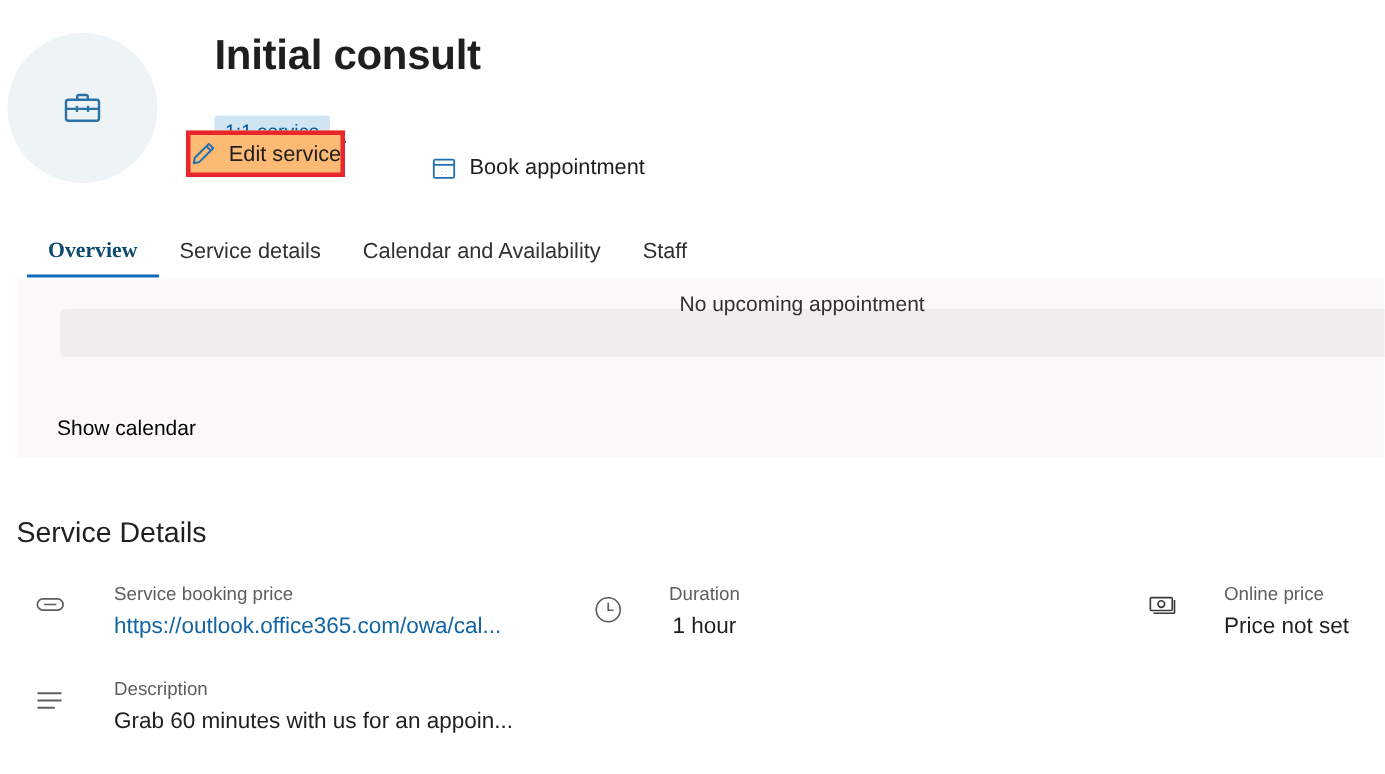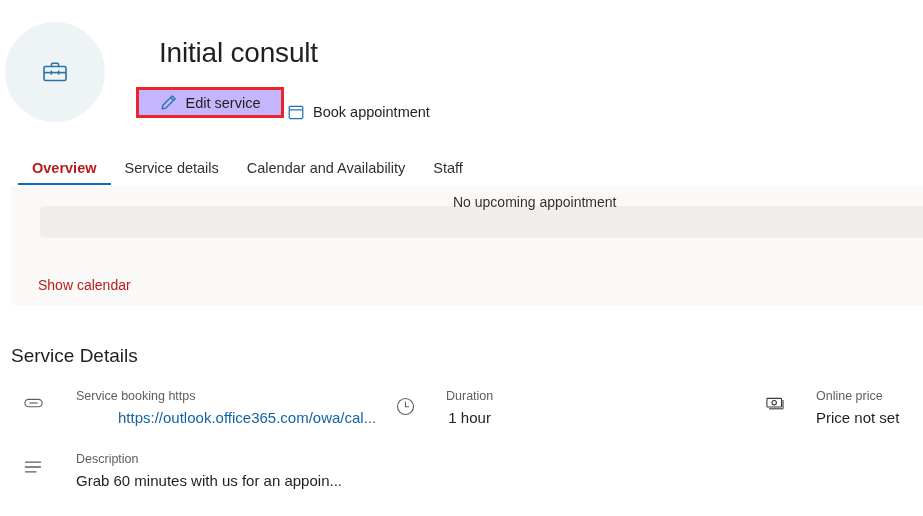--- a/index.html
+++ b/index.html
@@ -39,25 +39,25 @@
     justify-content: center;
   }
   .avatar svg { display: block; }
 
   .header-text {
     padding-left: 33px;
     padding-top: 2px;
   }
   .page-title {
     font-size: 28px;
-    font-weight: 400;
+    font-weight: 700;
     line-height: 34px;
     color: #201f1e;
     letter-spacing: -0.2px;
-    margin: 16px;
+    margin: 0;
   }
 
   .meta-row {
     display: flex;
     align-items: center;
     margin-top: 24px;
     height: 20px;
   }
   .badge {
     background: #cfe6f2;
@@ -99,30 +99,30 @@
     height: 28px;
     white-space: nowrap;
   }
   .cmd-btn .ic {
     margin-right: 9px;
     display: flex;
     align-items: center;
   }
   .edit-service-wrap {
     position: absolute;
-    left: 136px;
+    left: 124px;
     top: 87px;
-    width: 148px;
+    width: 106px;
     height: 31px;
     border: 3px solid #e8262b;
     box-sizing: border-box;
     display: flex;
     align-items: center;
     justify-content: center;
-    background: #c4b5fd;
+    background: #fdba74;
   }
   .book-appt {
     position: absolute;
     left: 288px;
     top: 92px;
     align-items: flex-end;
   }
 
   
   .tabs {
@@ -139,21 +139,22 @@
   .tab {
     font-size: 14.5px;
     color: #323130;
     padding: 0 14px 9px 14px;
     cursor: pointer;
     position: relative;
     white-space: nowrap;
   }
   .tab.active {
     font-weight: bold;
-    color: #b91c1c;
+    color: #0c4a6e;
+    font-family: Liberation Serif, serif;
   }
   .tab.active::after {
     content: "";
     position: absolute;
     left: 0;
     right: 0;
     bottom: 0;
     height: 2px;
     background: #0f6cbd;
   }
@@ -186,21 +187,21 @@
     position: absolute;
     left: 442px;
     top: 8px;
     white-space: nowrap;
   }
   .show-calendar {
     position: absolute;
     left: 27px;
     top: 91px;
     font-size: 14px;
-    color: #b91c1c;
+    color: #000000;
     cursor: pointer;
   }
 
   
   .sd-title {
     position: absolute;
     left: 11px;
     top: 345px;
     font-size: 19px;
     font-weight: 400;
@@ -244,21 +245,20 @@
   .sd-value {
     font-size: 15px;
     color: #201f1e;
     line-height: 22px;
     margin-top: 3px;
     white-space: nowrap;
   }
   .sd-value.link {
     color: #1264a3;
     cursor: pointer;
-    margin-left: 42px;
   }
 </style>
 </head>
 <body>
 
 <div class="header">
 
   <div class="avatar-wrap">
     <div class="avatar">
       <span>
@@ -340,21 +340,21 @@
   <div class="sd-col c1">
 
     <div class="sd-item">
       <div class="sd-icon">
         <svg width="19" height="12" viewBox="0 0 19 12" fill="none" stroke="#605e5c" stroke-width="1.15">
           <rect x="0.9" y="2.3" width="17.2" height="7.4" rx="3.7"></rect>
           <line x1="5.4" y1="6" x2="13.6" y2="6"></line>
         </svg>
       </div>
       <div class="sd-body">
-        <div class="sd-label">Service booking https</div>
+        <div class="sd-label">Service booking price</div>
         <div class="sd-value link">https://outlook.office365.com/owa/cal...</div>
       </div>
     </div>
 
     <div class="sd-item">
       <div class="sd-icon">
         <svg width="19" height="14" viewBox="0 0 19 14" stroke="#605e5c" stroke-width="1.3" stroke-linecap="round">
           <line x1="1.5" y1="2.2" x2="16.5" y2="2.2"></line>
           <line x1="1.5" y1="7" x2="16.5" y2="7"></line>
           <line x1="1.5" y1="11.8" x2="12" y2="11.8"></line>

